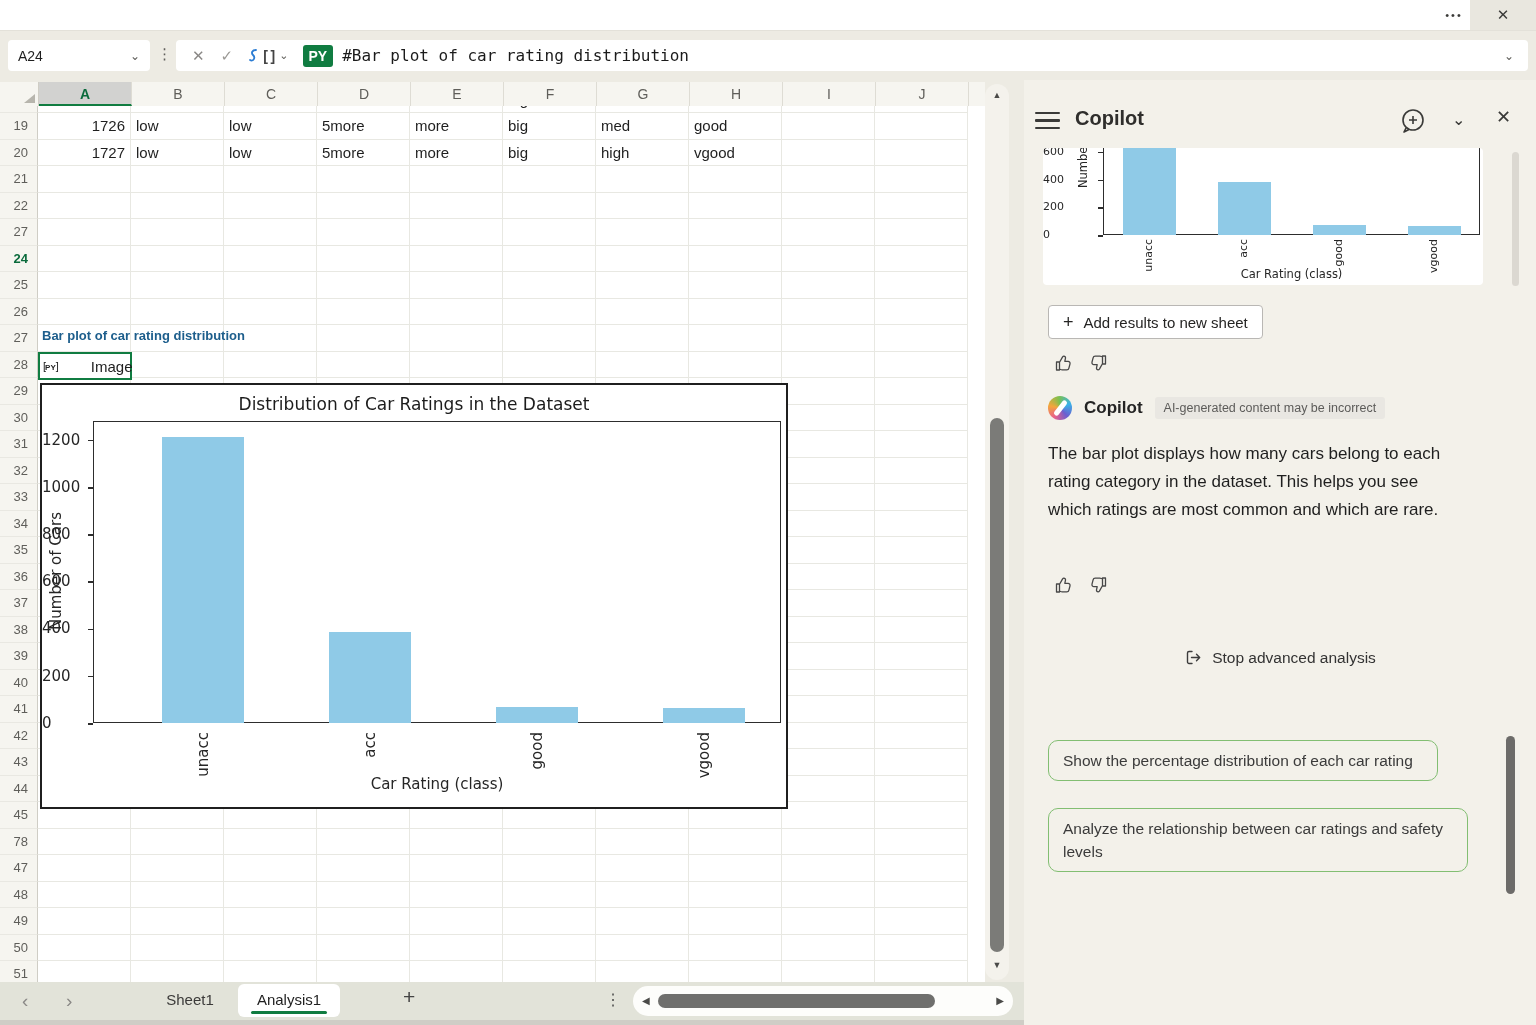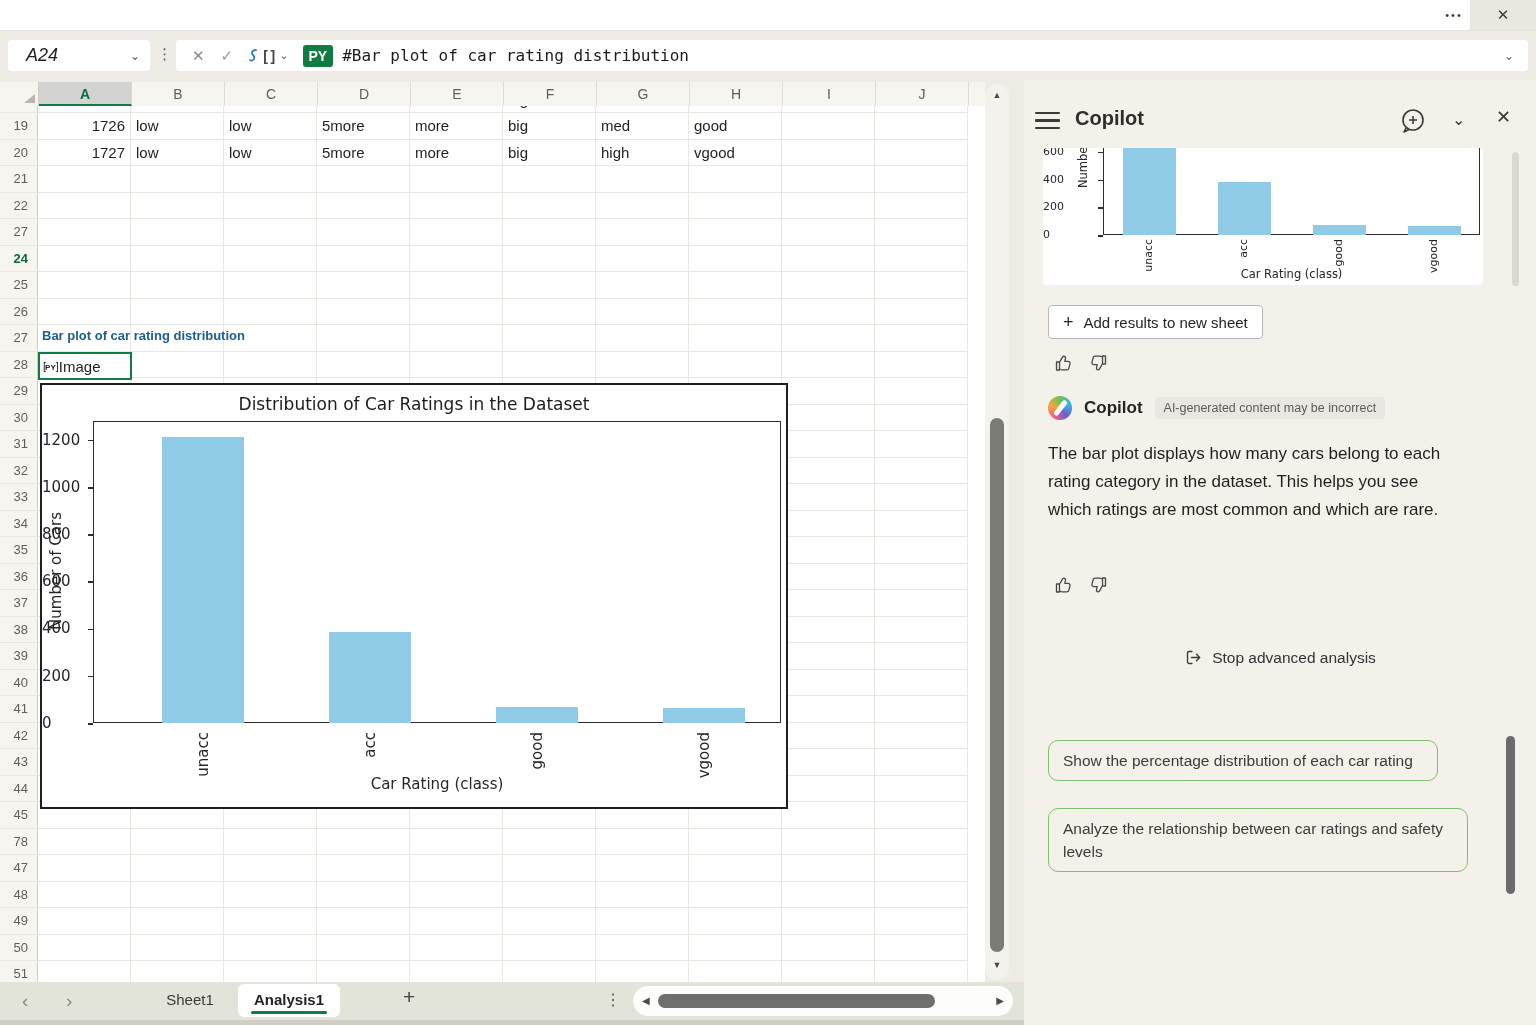--- a/index.html
+++ b/index.html
@@ -8,21 +8,21 @@
   .abs{position:absolute;}
 
   
   #titlebar{left:0;top:0;width:1536px;height:30px;background:#ffffff;border-bottom:1px solid #e3e1d9;}
   #more-btn{right:62px;top:4px;width:40px;height:22px;text-align:center;font-size:11px;letter-spacing:2px;color:#3a3a38;line-height:22px;cursor:pointer;}
   #close-app{right:0;top:0;width:66px;height:30px;background:#e9e7df;text-align:center;line-height:30px;font-size:15px;color:#3a3a38;cursor:pointer;}
 
   
   #formula-row{left:0;top:31px;width:1536px;height:49px;background:#edebe3;}
   #namebox{left:8px;top:9px;width:142px;height:31px;background:#fff;border-radius:4px;display:flex;align-items:center;}
-  #namebox .ref{padding-left:18px;font-size:18px;color:#1f1f1f;flex:1;font-style:italic;}
+  #namebox .ref{padding-left:10px;font-size:14px;color:#1f1f1f;flex:1;}
   #namebox .chev{color:#5f5e5a;font-size:12px;padding-right:10px;}
   #fx-dots{left:157px;top:14px;color:#5f5e5a;font-size:15px;}
   #fxbar{left:176px;top:9px;width:1352px;height:31px;background:#fff;border-radius:4px;display:flex;align-items:center;}
   #fxbar .ic{font-size:15px;color:#8a8886;margin-left:16px;}
   #pyfx{display:flex;align-items:center;margin-left:14px;}
   #pyfx .br{font-size:14px;color:#444;font-weight:bold;}
   #fx-chev{font-size:11px;color:#5f5e5a;margin-left:4px;}
   #py-badge{margin-left:14px;background:#107C41;color:#fff;font-weight:bold;font-size:14px;border-radius:3px;padding:3px 6px;}
   #formula-text{margin-left:9px;font-family:"DejaVu Sans Mono",monospace;font-size:16px;color:#1b1b1b;}
   #fxbar-expand{position:absolute;right:14px;color:#5f5e5a;font-size:12px;}
@@ -42,21 +42,21 @@
   .rowhead.sel{color:#0b6b3c;font-weight:bold;}
   .gcell{width:93px;border-right:1px solid #e8e8e2;border-bottom:1px solid #e8e8e2;box-sizing:border-box;font-size:15px;color:#1f1f1f;
          padding:0 5px;display:flex;align-items:center;overflow:hidden;white-space:nowrap;}
   .gcell.num{justify-content:flex-end;}
   .clip-up{margin-top:-19px;line-height:26px;}
   #sheet-title{left:42px;top:222px;font-size:13px;font-weight:bold;color:#1d5e8c;white-space:nowrap;z-index:2;}
   #sel-cell{left:38px;top:246px;width:94px;height:28px;border:2px solid #107C41;box-sizing:border-box;background:#fff;
             display:flex;align-items:center;padding-left:3px;z-index:2;}
   #sel-cell .pytag{font-size:11px;color:#222;letter-spacing:-1px;}
   #sel-cell .pytag b{font-size:8px;letter-spacing:0;font-weight:bold;}
-  #sel-cell .lbl{font-size:15px;color:#1f1f1f;margin-left:1px;}
+  #sel-cell .lbl{font-size:15px;color:#1f1f1f;margin-left:1px;padding-left:32px;}
 
   
   #chart-frame{left:40px;top:277px;width:748px;height:426px;background:#fff;border:2px solid #1f1f1f;box-sizing:border-box;z-index:3;
                font-family:"DejaVu Sans",sans-serif;}
   .plotbox{position:absolute;border:1.5px solid #2d2d2d;box-sizing:border-box;background:transparent;}
   .bar{position:absolute;}
   .ytick-label{position:absolute;text-align:left;color:#262626;}
   .ytick-mark{position:absolute;background:#2d2d2d;height:1.5px;}
   .vlabel{position:absolute;writing-mode:vertical-rl;transform:rotate(180deg);color:#262626;font-family:"DejaVu Sans",sans-serif;}
   .xlabel{position:absolute;text-align:center;color:#262626;}
@@ -68,21 +68,21 @@
   #vscroll .up{position:absolute;top:6px;left:0;width:24px;text-align:center;font-size:9px;color:#4a4a48;}
   #vscroll .down{position:absolute;bottom:10px;left:0;width:24px;text-align:center;font-size:9px;color:#4a4a48;}
   #vthumb{left:990px;top:418px;width:14px;height:534px;background:#7b7b78;border-radius:7px;}
 
   
   #tabbar{left:0;top:982px;width:1536px;height:43px;background:#e2e3d9;}
   #tab-prev{left:22px;top:8px;font-size:19px;color:#8a8886;}
   #tab-next{left:66px;top:8px;font-size:19px;color:#8a8886;}
   #tab-sheet1{left:150px;top:0;width:80px;height:36px;line-height:36px;text-align:center;font-size:15px;color:#3b3a39;cursor:pointer;}
   #tab-active{left:238px;top:2px;width:102px;height:33px;background:#fff;border-radius:6px;text-align:center;line-height:31px;
-              font-size:15px;font-weight:bold;color:#1f1f1f;cursor:pointer;}
+              font-size:15px;font-weight:normal;color:#1f1f1f;cursor:pointer;}
   #tab-active .uline{position:absolute;left:13px;bottom:3px;width:76px;height:3px;background:#107C41;border-radius:2px;}
   #tab-add{left:403px;top:3px;font-size:21px;color:#444;}
   #tab-dots{left:605px;top:8px;font-size:16px;color:#555;}
   #hscroll{left:633px;top:4px;width:380px;height:30px;background:#fdfdfb;border-radius:15px;}
   #hscroll .la{position:absolute;left:9px;top:9px;font-size:10px;color:#4a4a48;}
   #hscroll .ra{position:absolute;right:9px;top:9px;font-size:10px;color:#4a4a48;}
   #hthumb{position:absolute;left:25px;top:8px;width:277px;height:14px;background:#6f6f6d;border-radius:7px;}
   #bottom-strip{left:0;top:1020px;width:1536px;height:5px;background:#cfcdc6;}
 
   

